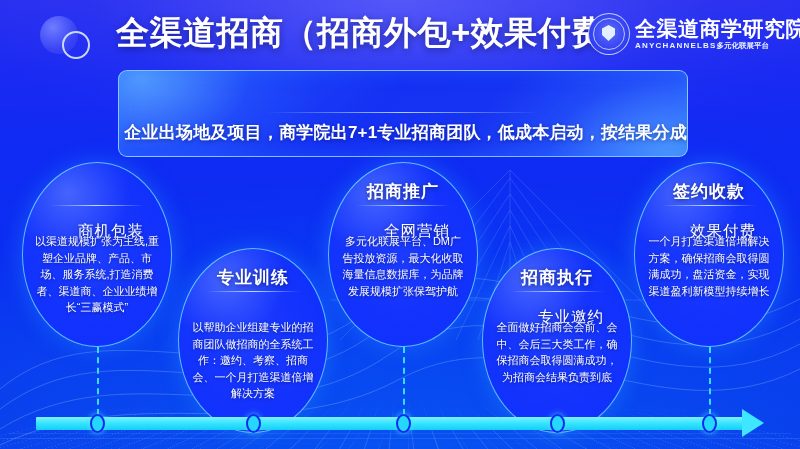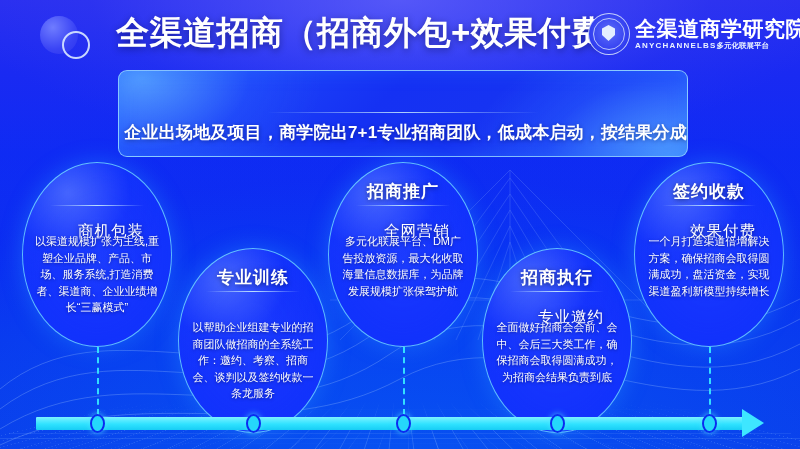--- a/index.html
+++ b/index.html
@@ -232,21 +232,21 @@
 
   <div class="bub up b1">
     <div class="sep"></div>
     <div class="t2">商机包装</div>
     <div class="body">以渠道规模扩张为主线,重塑企业品牌、产品、市场、服务系统,打造消费者、渠道商、企业业绩增长“三赢模式”</div>
   </div>
 
   <div class="bub down b2">
     <div class="t1">专业训练</div>
     <div class="sep"></div>
-    <div class="body">以帮助企业组建专业的招商团队做招商的全系统工作：邀约、考察、招商会、谈判以及签约收款一条龙服务</div>
+    <div class="body">以帮助企业组建专业的招商团队做招商的全系统工作：邀约、考察、招商会、一个月打造渠道倍增解决方案</div>
   </div>
 
   <div class="bub down b4">
     <div class="t1">招商执行</div>
     <div class="sep"></div>
     <div class="t2">专业邀约</div>
     <div class="body">全面做好招商会会前、会中、会后三大类工作，确保招商会取得圆满成功，为招商会结果负责到底</div>
   </div>
 
   <div class="bub up b3">

